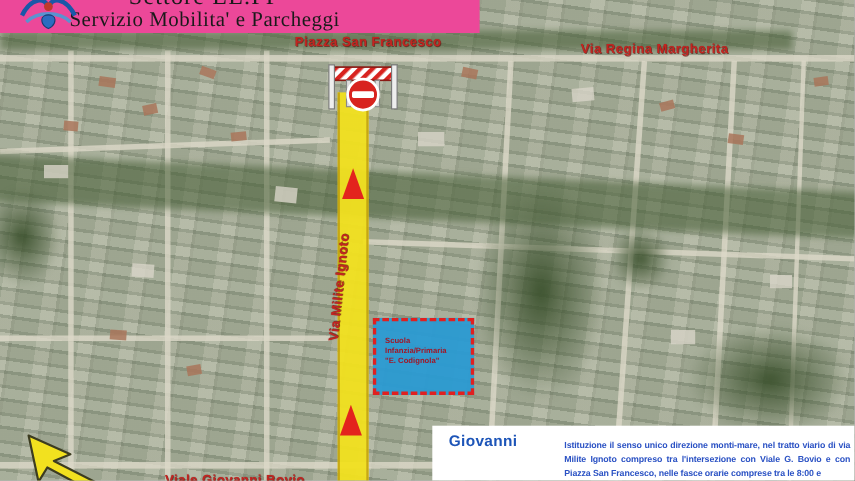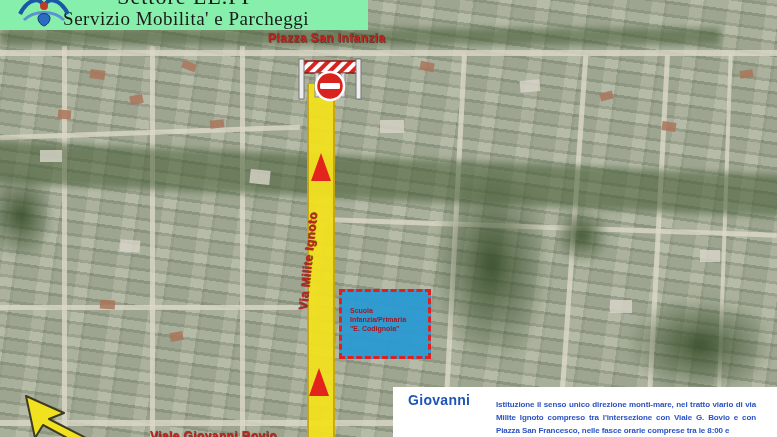--- a/index.html
+++ b/index.html
@@ -27,32 +27,32 @@
   
   .school{position:absolute;left:339px;top:289px;width:92px;height:70px;z-index:3;
           background:rgba(42,154,210,.95);border:3px dashed #e02020;box-sizing:border-box;
           padding:14px 0 0 8px;}
   .school div{font-size:7px;font-weight:bold;color:#a01828;line-height:9px;}
   
   .slabel{position:absolute;z-index:4;font-weight:bold;color:#c42420;font-size:12px;
           letter-spacing:.4px;text-shadow:.7px .7px 0 rgba(90,16,12,.6), 0 0 1px rgba(60,0,0,.5);
           white-space:nowrap;}
   
-  .header{position:absolute;left:0;top:0;width:368px;height:30px;background:#86efac;z-index:5;
+  .header{position:absolute;left:0;top:0;width:436px;height:30px;background:#ec4899;z-index:5;
           overflow:hidden;}
   .htext{position:absolute;left:58px;top:-14px;width:256px;text-align:center;
          font-family:"Liberation Serif",serif;color:#1a1a1a;}
   .htext .l1{font-size:22px;letter-spacing:1px;line-height:22px;}
   .htext .l2{font-size:19px;letter-spacing:.5px;line-height:21px;}
   .logo{position:absolute;left:14px;top:-8px;z-index:6;}
   
   .legend{position:absolute;left:393px;top:387px;width:384px;height:50px;background:#fff;z-index:5;}
   .legend-title{position:absolute;left:15px;top:5px;font-size:14px;font-weight:bold;color:#1d55b8;
                 letter-spacing:.3px;}
-  .note{position:absolute;left:103px;top:12px;width:260px;font-size:8px;font-weight:bold;
+  .note{position:absolute;left:120px;top:12px;width:260px;font-size:8px;font-weight:bold;
         color:#2b52c4;line-height:12.9px;text-align:justify;letter-spacing:-.1px;}
   .icon-abs{position:absolute;z-index:4;}
 </style>
 </head>
 <body>
 
 <div class="page">
 
   <div class="map">
 
@@ -121,21 +121,22 @@
     <svg class="icon-abs" style="left:18px;top:392px;" width="100" height="48" viewBox="0 0 100 48">
       <path d="M8,4 L46,21 L31,27 L72,48 L53,48 L25,33 L17,46 Z" fill="#f2e11f" stroke="#3c3c20" stroke-width="2" stroke-linejoin="round"></path>
     </svg>
 
     <div class="school">
       <div>Scuola</div>
       <div>Infanzia/Primaria</div>
       <div>"E. Codignola"</div>
     </div>
 
-    <div class="slabel" style="left:268px;top:31px;">Piazza San Infanzia</div>
+    <div class="slabel" style="left:268px;top:31px;">Piazza San Francesco</div>
+    <div class="slabel" style="left:528px;top:37px;">Via Regina Margherita</div>
     <div class="slabel" style="left:243px;top:254px;width:130px;text-align:center;transform:rotate(-84deg);">Via Milite Ignoto</div>
     <div class="slabel" style="left:150px;top:429px;">Viale Giovanni Bovio</div>
   </div>
 
   <div class="header">
     <div class="htext">
       <div class="l1">Settore LL.PP</div>
       <div class="l2">Servizio Mobilita' e Parcheggi</div>
     </div>
   </div>

